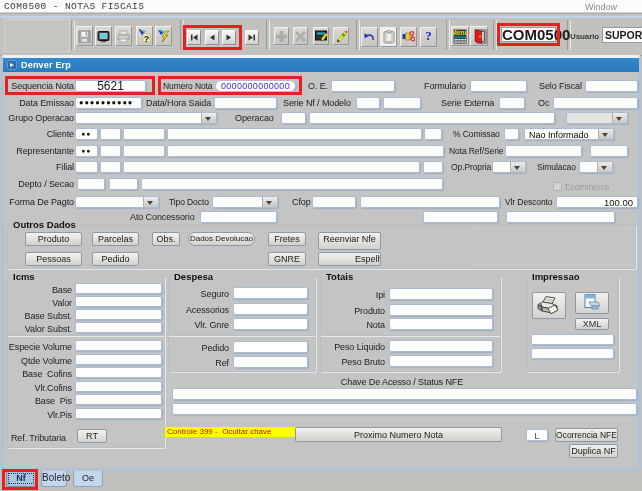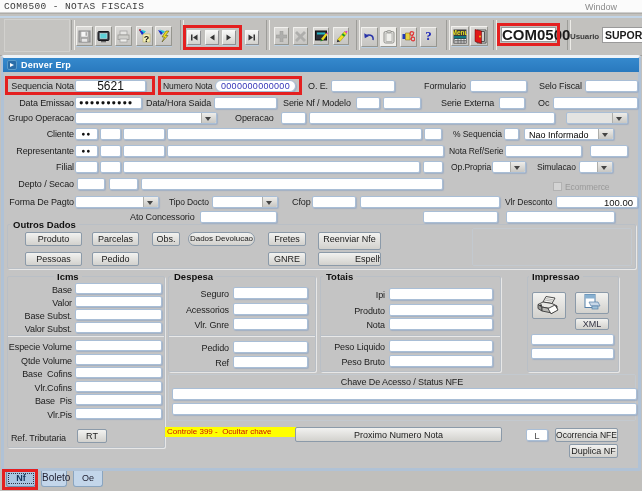--- a/index.html
+++ b/index.html
@@ -202,21 +202,21 @@
 <div class="cmb" style="left:566px;top:112px;width:62px;height:12px;background:#e4e4e2;">
       <div class="ar"></div>
     </div>
 
 <div class="lbl rt" style="left:8px;top:129px;width:66px;">Cliente</div>
 <div class="fld" style="left:75px;top:128px;width:23px;height:12px;font-weight:bold;text-align:center;font-size:6.5px;line-height:10px;letter-spacing:1px;">●●</div>
 <div class="fld" style="left:100px;top:128px;width:21px;height:12px;"></div>
 <div class="fld" style="left:123px;top:128px;width:42px;height:12px;"></div>
 <div class="fld" style="left:167px;top:128px;width:255px;height:12px;"></div>
 <div class="fld" style="left:424px;top:128px;width:18px;height:12px;"></div>
-<div class="lbl s85" style="left:453px;top:129px;">% Sequencia</div>
+<div class="lbl s85" style="left:453px;top:129px;">% Comissao</div>
 <div class="fld" style="left:504px;top:128px;width:15px;height:12px;"></div>
 <div class="cmb" style="left:524px;top:128px;width:90px;height:12px;">
       <div class="ar"></div>
       <div style="position:absolute;left:4px;top:1px;font-size:9px;">Nao Informado</div>
     </div>
 
 <div class="lbl rt" style="left:8px;top:146px;width:66px;">Representante</div>
 <div class="fld" style="left:75px;top:145px;width:23px;height:12px;font-weight:bold;text-align:center;font-size:6.5px;line-height:10px;letter-spacing:1px;">●●</div>
 <div class="fld" style="left:100px;top:145px;width:21px;height:12px;"></div>
 <div class="fld" style="left:123px;top:145px;width:42px;height:12px;"></div>
@@ -274,21 +274,21 @@
 <div class="btn" style="left:188px;top:232px;width:67px;height:14px;font-size:8px;border-radius:7px;">Dados Devolucao</div>
 <div class="btn" style="left:268px;top:232px;width:38px;height:14px;">Fretes</div>
 <div class="btn" style="left:318px;top:232px;width:63px;height:18px;">Reenviar Nfe</div>
 <div class="btn" style="left:25px;top:252px;width:57px;height:14px;">Pessoas</div>
 <div class="btn" style="left:92px;top:252px;width:47px;height:14px;">Pedido</div>
 <div class="btn" style="left:268px;top:252px;width:38px;height:14px;">GNRE</div>
 <div class="btn" style="left:318px;top:252px;width:63px;height:14px;padding-left:36px;">Espelho Nf</div>
 
 <div class="grp" style="left:7px;top:276px;width:158px;height:172px;"></div>
 <div class="abs" style="left:8px;top:335px;width:156px;height:0;border-top:1px solid #b9bfc6;border-bottom:1px solid #e8e8e8;"></div>
-<div class="glab" style="left:10px;top:271px;margin-left:44px;">Icms</div>
+<div class="glab" style="left:10px;top:271px;">Icms</div>
 <div class="lbl rt" style="left:0px;top:285px;width:72px;">Base</div>
 <div class="fld" style="left:75px;top:283px;width:87px;height:11px;"></div>
 <div class="lbl rt" style="left:0px;top:298px;width:72px;">Valor</div>
 <div class="fld" style="left:75px;top:296px;width:87px;height:11px;"></div>
 <div class="lbl rt" style="left:0px;top:311px;width:72px;">Base Subst.</div>
 <div class="fld" style="left:75px;top:309px;width:87px;height:11px;"></div>
 <div class="lbl rt" style="left:0px;top:324px;width:72px;">Valor Subst.</div>
 <div class="fld" style="left:75px;top:322px;width:87px;height:11px;"></div>
 <div class="lbl rt" style="left:0px;top:342px;width:72px;">Especie Volume</div>
 <div class="fld" style="left:75px;top:340px;width:87px;height:11px;"></div>

